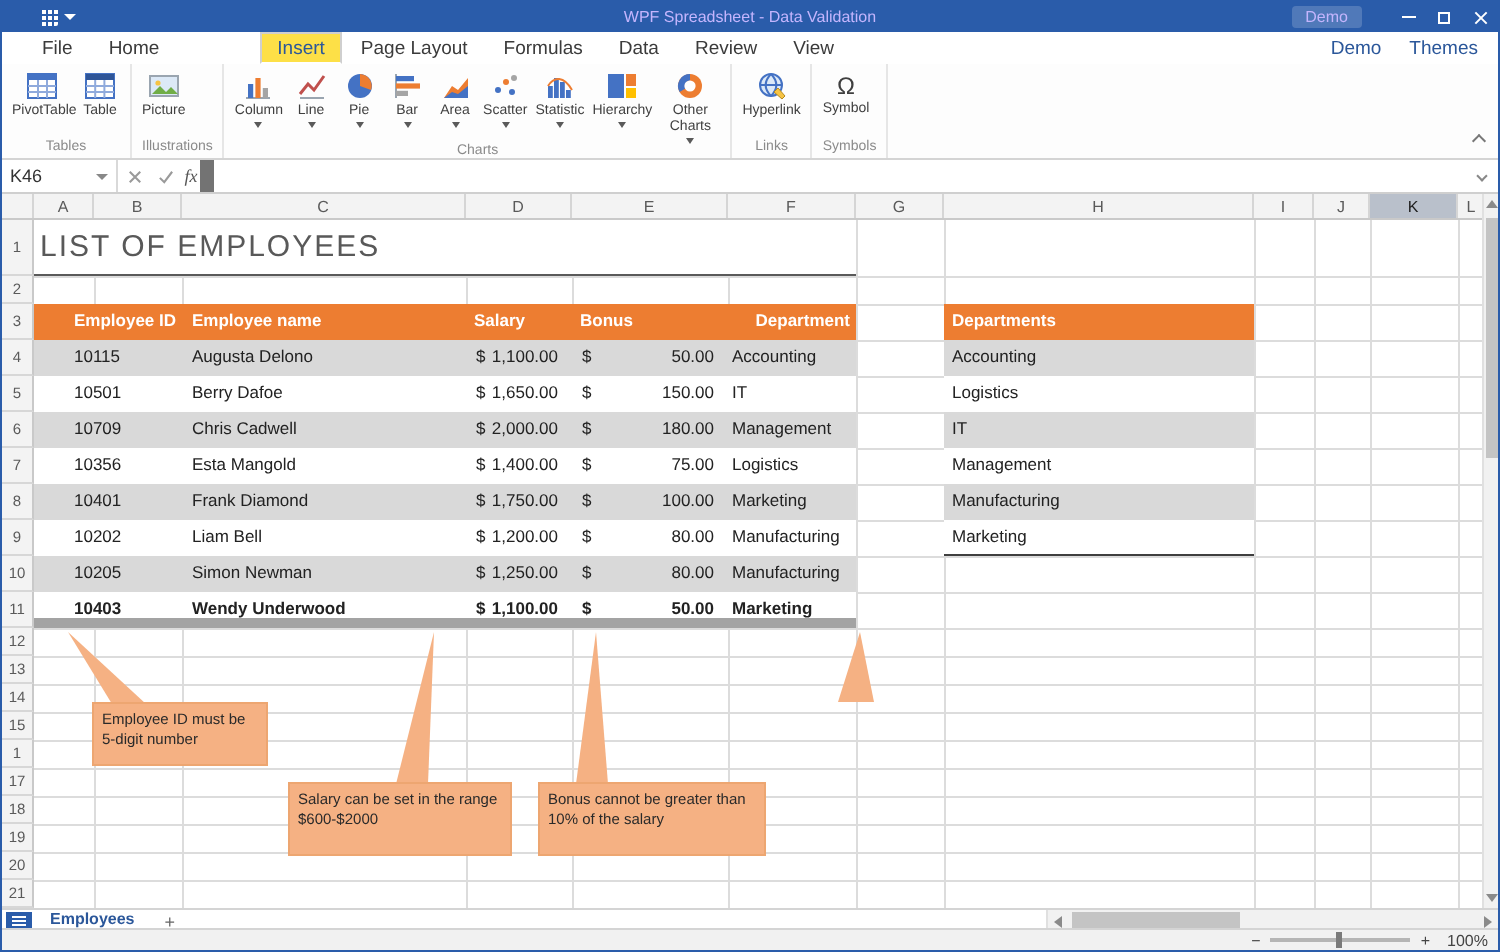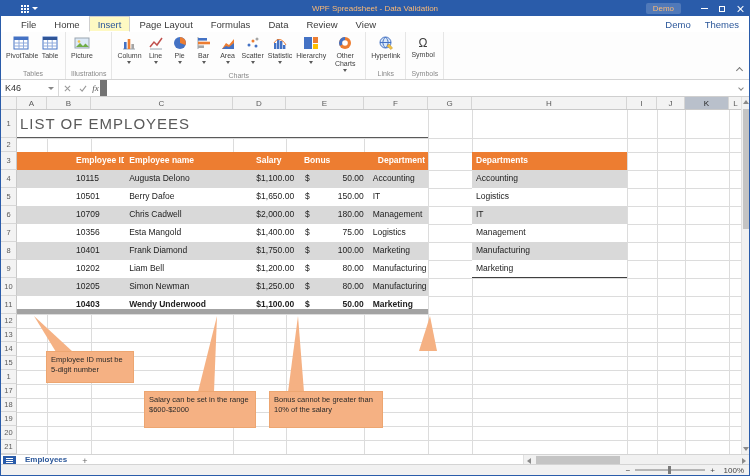--- a/index.html
+++ b/index.html
@@ -1,37 +1,37 @@
 <!DOCTYPE html>
 <html><head>
 <meta charset="utf-8">
 <style>
   * { margin:0; padding:0; box-sizing:border-box; }
   body { background:#9aa0a6; font-family:"Liberation Sans", sans-serif; }
   .window { position:relative; width:750px; height:476px; background:#fff; border:1px solid #2a5caa; overflow:hidden; }
 
   
-  .titlebar { position:absolute; top:0; left:0; right:0; height:15px; background:#2a5caa; display:flex; align-items:center; color:#fdba74;padding-left:15px; }
+  .titlebar { position:absolute; top:0; left:0; right:0; height:15px; background:#2a5caa; display:flex; align-items:center; color:#c4b5fd;padding-left:15px; }
   .tb-left { display:flex; align-items:center; gap:3px; padding-left:4px; z-index:2; }
   .tb-title { position:absolute; left:0; right:0; text-align:center; font-size:8px; }
   .tb-right { margin-left:auto; display:flex; align-items:center; z-index:2; }
   .tb-badge { font-size:8px; background:rgba(255,255,255,.18); border-radius:2px; padding:1px 7px; margin-right:14px; }
   .winbtn { width:18px; height:15px; display:flex; align-items:center; justify-content:center; }
   .ic-min { width:7px; height:1px; background:#fff; }
   .ic-max { width:6px; height:6px; border:1px solid #fff; }
   .ic-close { position:relative; width:8px; height:8px; }
   .ic-close::before,.ic-close::after { content:""; position:absolute; left:3.5px; top:0; width:1px; height:8px; background:#fff; }
   .ic-close::before { transform:rotate(45deg);} .ic-close::after { transform:rotate(-45deg);}
   .appicon { width:9px; height:9px; background:#fff; border-radius:1px; background-image:linear-gradient(#2a5caa 1px,transparent 1px),linear-gradient(90deg,#2a5caa 1px,transparent 1px); background-size:3px 3px; }
   .tb-caret { width:0;height:0;border-left:3px solid transparent;border-right:3px solid transparent;border-top:3px solid #fff; }
 
   
   .menubar { position:absolute; top:15px; left:0; right:0; height:16px; background:#fff; display:flex; align-items:stretch; font-size:9.5px; color:#3b3b3b; padding-left:11px; }
   .mtab { display:flex; align-items:center; padding:0 8px; border:1px solid transparent; }
-  .mtab.active { color:#2b579a; border-color:#cfcfcf; border-bottom-color:#fff; background:#fef9c3; }
+  .mtab.active { color:#2b579a; border-color:#cfcfcf; border-bottom-color:#fff; background:#fde047;margin-left:41px; }
   .menu-right { margin-left:auto; display:flex; align-items:center; gap:14px; padding-right:10px; color:#2b579a; }
 
   
   .ribbon { position:absolute; top:31px; left:0; right:0; height:48px; background:#fdfdfd; border-bottom:1px solid #d4d4d4; display:flex; }
   .rgroup { display:flex; flex-direction:column; border-right:1px solid #e6e6e6; padding:1px 3px 0 3px; }
   .rgroup-buttons { display:flex; flex:1; align-items:flex-start; }
   .rgroup-label { text-align:center; font-size:7px; color:#8a8a8a; padding:0 2px 2px; }
   .rbtn { display:flex; flex-direction:column; align-items:center; padding:2px 2px 0; font-size:7px; color:#3f3f3f; line-height:1.15; text-align:center; min-width:24px; }
   .rbtn .rlabel { max-width:30px; }
   .rbtn svg { width:16px; height:16px; margin-bottom:1px; }
@@ -60,21 +60,21 @@
   .gridlines, .tails { position:absolute; top:0; left:0; }
 
   .title-cell { position:absolute; left:16px; top:13px; width:411px; height:28px; background:#fff; border-bottom:1px solid #5a5a5a; font-size:15px; color:#595959; letter-spacing:1px; display:flex; align-items:center; padding-left:3px; }
 
   .mtable { position:absolute; left:16px; top:55px; width:411px; }
   .mrow { display:flex; width:411px; height:18px; font-size:8.5px; color:#222; background:#fff; }
   .mrow.band { background:#D9D9D9; }
   .mrow.mhead { background:#ED7D31; color:#fff; font-weight:bold; }
   .mrow.mlast { border-bottom:5px solid #a3a3a3;font-weight:bold; }
   .mc { height:18px; line-height:17px; white-space:nowrap; overflow:hidden; }
-  .mc-id { width:74px; padding-left:20px;margin-left:39px; }
+  .mc-id { width:74px; padding-left:20px; }
   .mc-name { width:142px; padding-left:5px; }
   .mc-salary { width:53px; }
   .mc-bonus { width:78px; }
   .mc-money { display:flex; justify-content:space-between; padding:0 7px 0 5px; }
   .mc-dept { width:64px; padding-left:2px; }
   .mhead .mc-salary { padding-left:4px; }
   .mhead .mc-bonus { padding-left:4px; }
   .mhead .mc-dept { text-align:right; padding-right:3px; }
   .cur,.val { font-style:normal; font-weight:inherit; }
 

